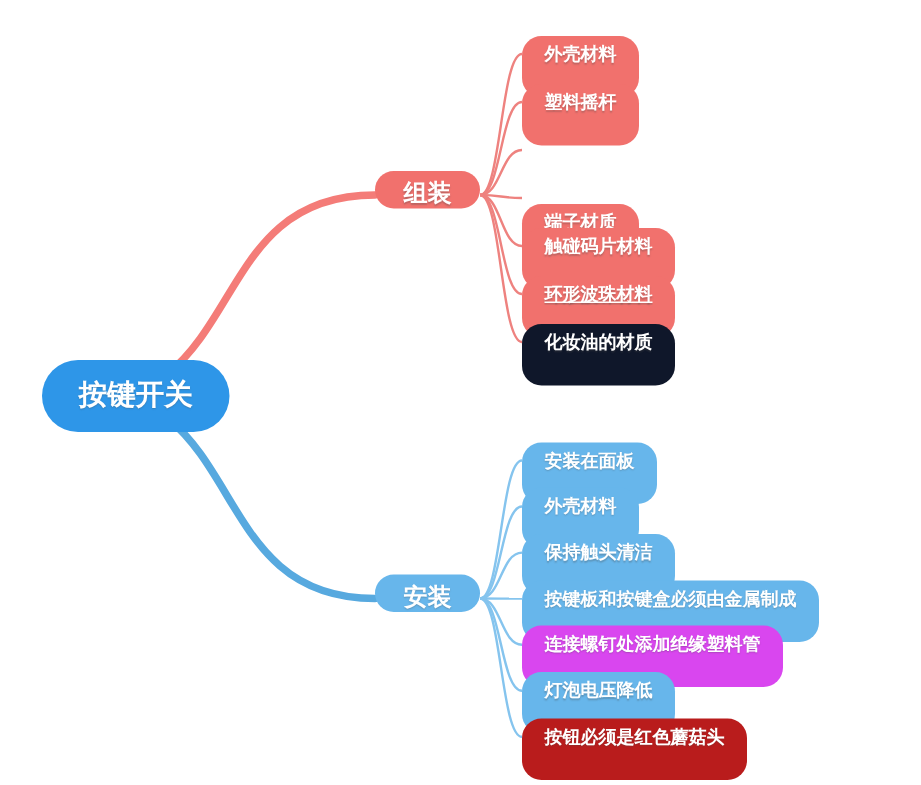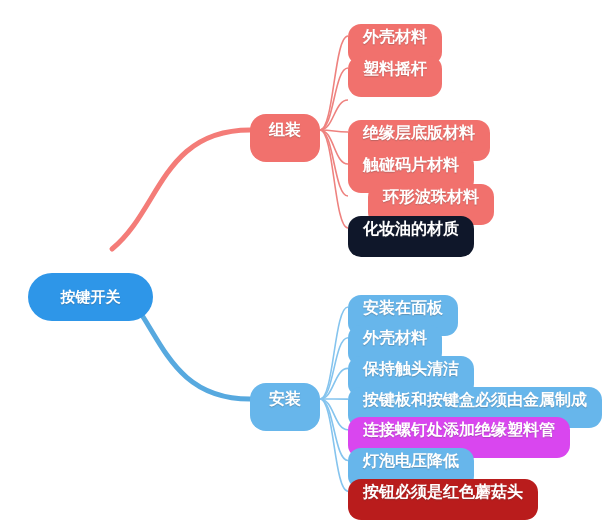--- a/index.html
+++ b/index.html
@@ -32,36 +32,35 @@
     text-shadow: 0 1px 1px rgba(70,70,70,0.3);
     cursor: default;
   }
   .root-node {
     left: 28px;
     top: 240px;
     width: 125px;
     height: 48px;
     line-height: 48px;
     border-radius: 24px;
-    font-size: 15px;
-    margin-top: 33px;
+    font-size: 19px;
   }
   .branch-node {
-    height: 48px;
+    height: 25px;
     line-height: 32px;
     border-radius: 16px;
     padding: 0 19px;
     font-size: 16px;
   }
   .leaf-node {
     height: 41px;
     line-height: 25px;
     border-radius: 13px;
     padding: 0 15px;
-    font-size: 16px;
+    font-size: 12px;
   }
 </style>
 </head>
 <body>
 
 <div class="mindmap">
   <svg class="connector-layer" width="614" height="523" viewBox="0 0 614 523" xmlns="http://www.w3.org/2000/svg">
       <path d="M112 249 C160 210 162 130 250 130" fill="none" stroke="#F47C78" stroke-width="5" stroke-linecap="round"></path>
       <path d="M320 130 C334 130 334 36 348 36" fill="none" stroke="#EE827F" stroke-width="1.6"></path>
       <path d="M320 130 C334 130 334 68 348 68" fill="none" stroke="#EE827F" stroke-width="1.6"></path>
@@ -77,23 +76,22 @@
       <path d="M320 399 C334 399 334 399.1 348 399.1" fill="none" stroke="#85C4EE" stroke-width="1.6"></path>
       <path d="M320 399 C334 399 334 429.8 348 429.8" fill="none" stroke="#85C4EE" stroke-width="1.6"></path>
       <path d="M320 399 C334 399 334 460.5 348 460.5" fill="none" stroke="#85C4EE" stroke-width="1.6"></path>
       <path d="M320 399 C334 399 334 491.2 348 491.2" fill="none" stroke="#85C4EE" stroke-width="1.6"></path>
     </svg>
   <div class="node root-node" style="background: rgb(46, 150, 232); color: rgb(255, 255, 255);">按键开关</div>
 <div class="node branch-node" style="left: 250px; top: 114px; background: rgb(241, 113, 109);">组装</div>
     <div class="node leaf-node" style="left: 348px; top: 23.5px; background: rgb(241, 113, 109);">外壳材料</div>
     <div class="node leaf-node" style="left: 348px; top: 55.5px; background: rgb(241, 113, 109);">塑料摇杆</div>
     <div class="node leaf-node" style="left: 348px; top: 87.5px; background: rgb(241, 113, 109); margin-top: 48px;">端子材质</div>
-    <div class="node leaf-node" style="left: 348px; top: 119.5px; background: rgb(241, 113, 109);">绝缘层底版材料</div>
     <div class="node leaf-node" style="left: 348px; top: 151.5px; background: rgb(241, 113, 109);">触碰码片材料</div>
-    <div class="node leaf-node" style="left: 368px; top: 183.5px; background: rgb(241, 113, 109);">环形波珠材料</div>
+    <div class="node leaf-node" style="left: 348px; top: 183.5px; background: rgb(241, 113, 109); text-decoration: underline;">环形波珠材料</div>
     <div class="node leaf-node" style="left: 348px; top: 215.5px; background: #0f172a;">化妆油的材质</div>
     <div class="node branch-node" style="left: 250px; top: 383px; background: rgb(103, 182, 235);">安装</div>
     <div class="node leaf-node" style="left: 348px; top: 294.5px; background: rgb(103, 182, 235);">安装在面板</div>
     <div class="node leaf-node" style="left: 348px; top: 325.2px; background: rgb(103, 182, 235);">外壳材料</div>
     <div class="node leaf-node" style="left: 348px; top: 355.9px; background: rgb(103, 182, 235);">保持触头清洁</div>
     <div class="node leaf-node" style="left: 348px; top: 386.6px; background: rgb(103, 182, 235);">按键板和按键盒必须由金属制成</div>
     <div class="node leaf-node" style="left: 348px; top: 417.3px; background: #d946ef;">连接螺钉处添加绝缘塑料管</div>
     <div class="node leaf-node" style="left: 348px; top: 448px; background: rgb(103, 182, 235);">灯泡电压降低</div>
     <div class="node leaf-node" style="left: 348px; top: 478.7px; background: #b91c1c;">按钮必须是红色蘑菇头</div>
   </div>

